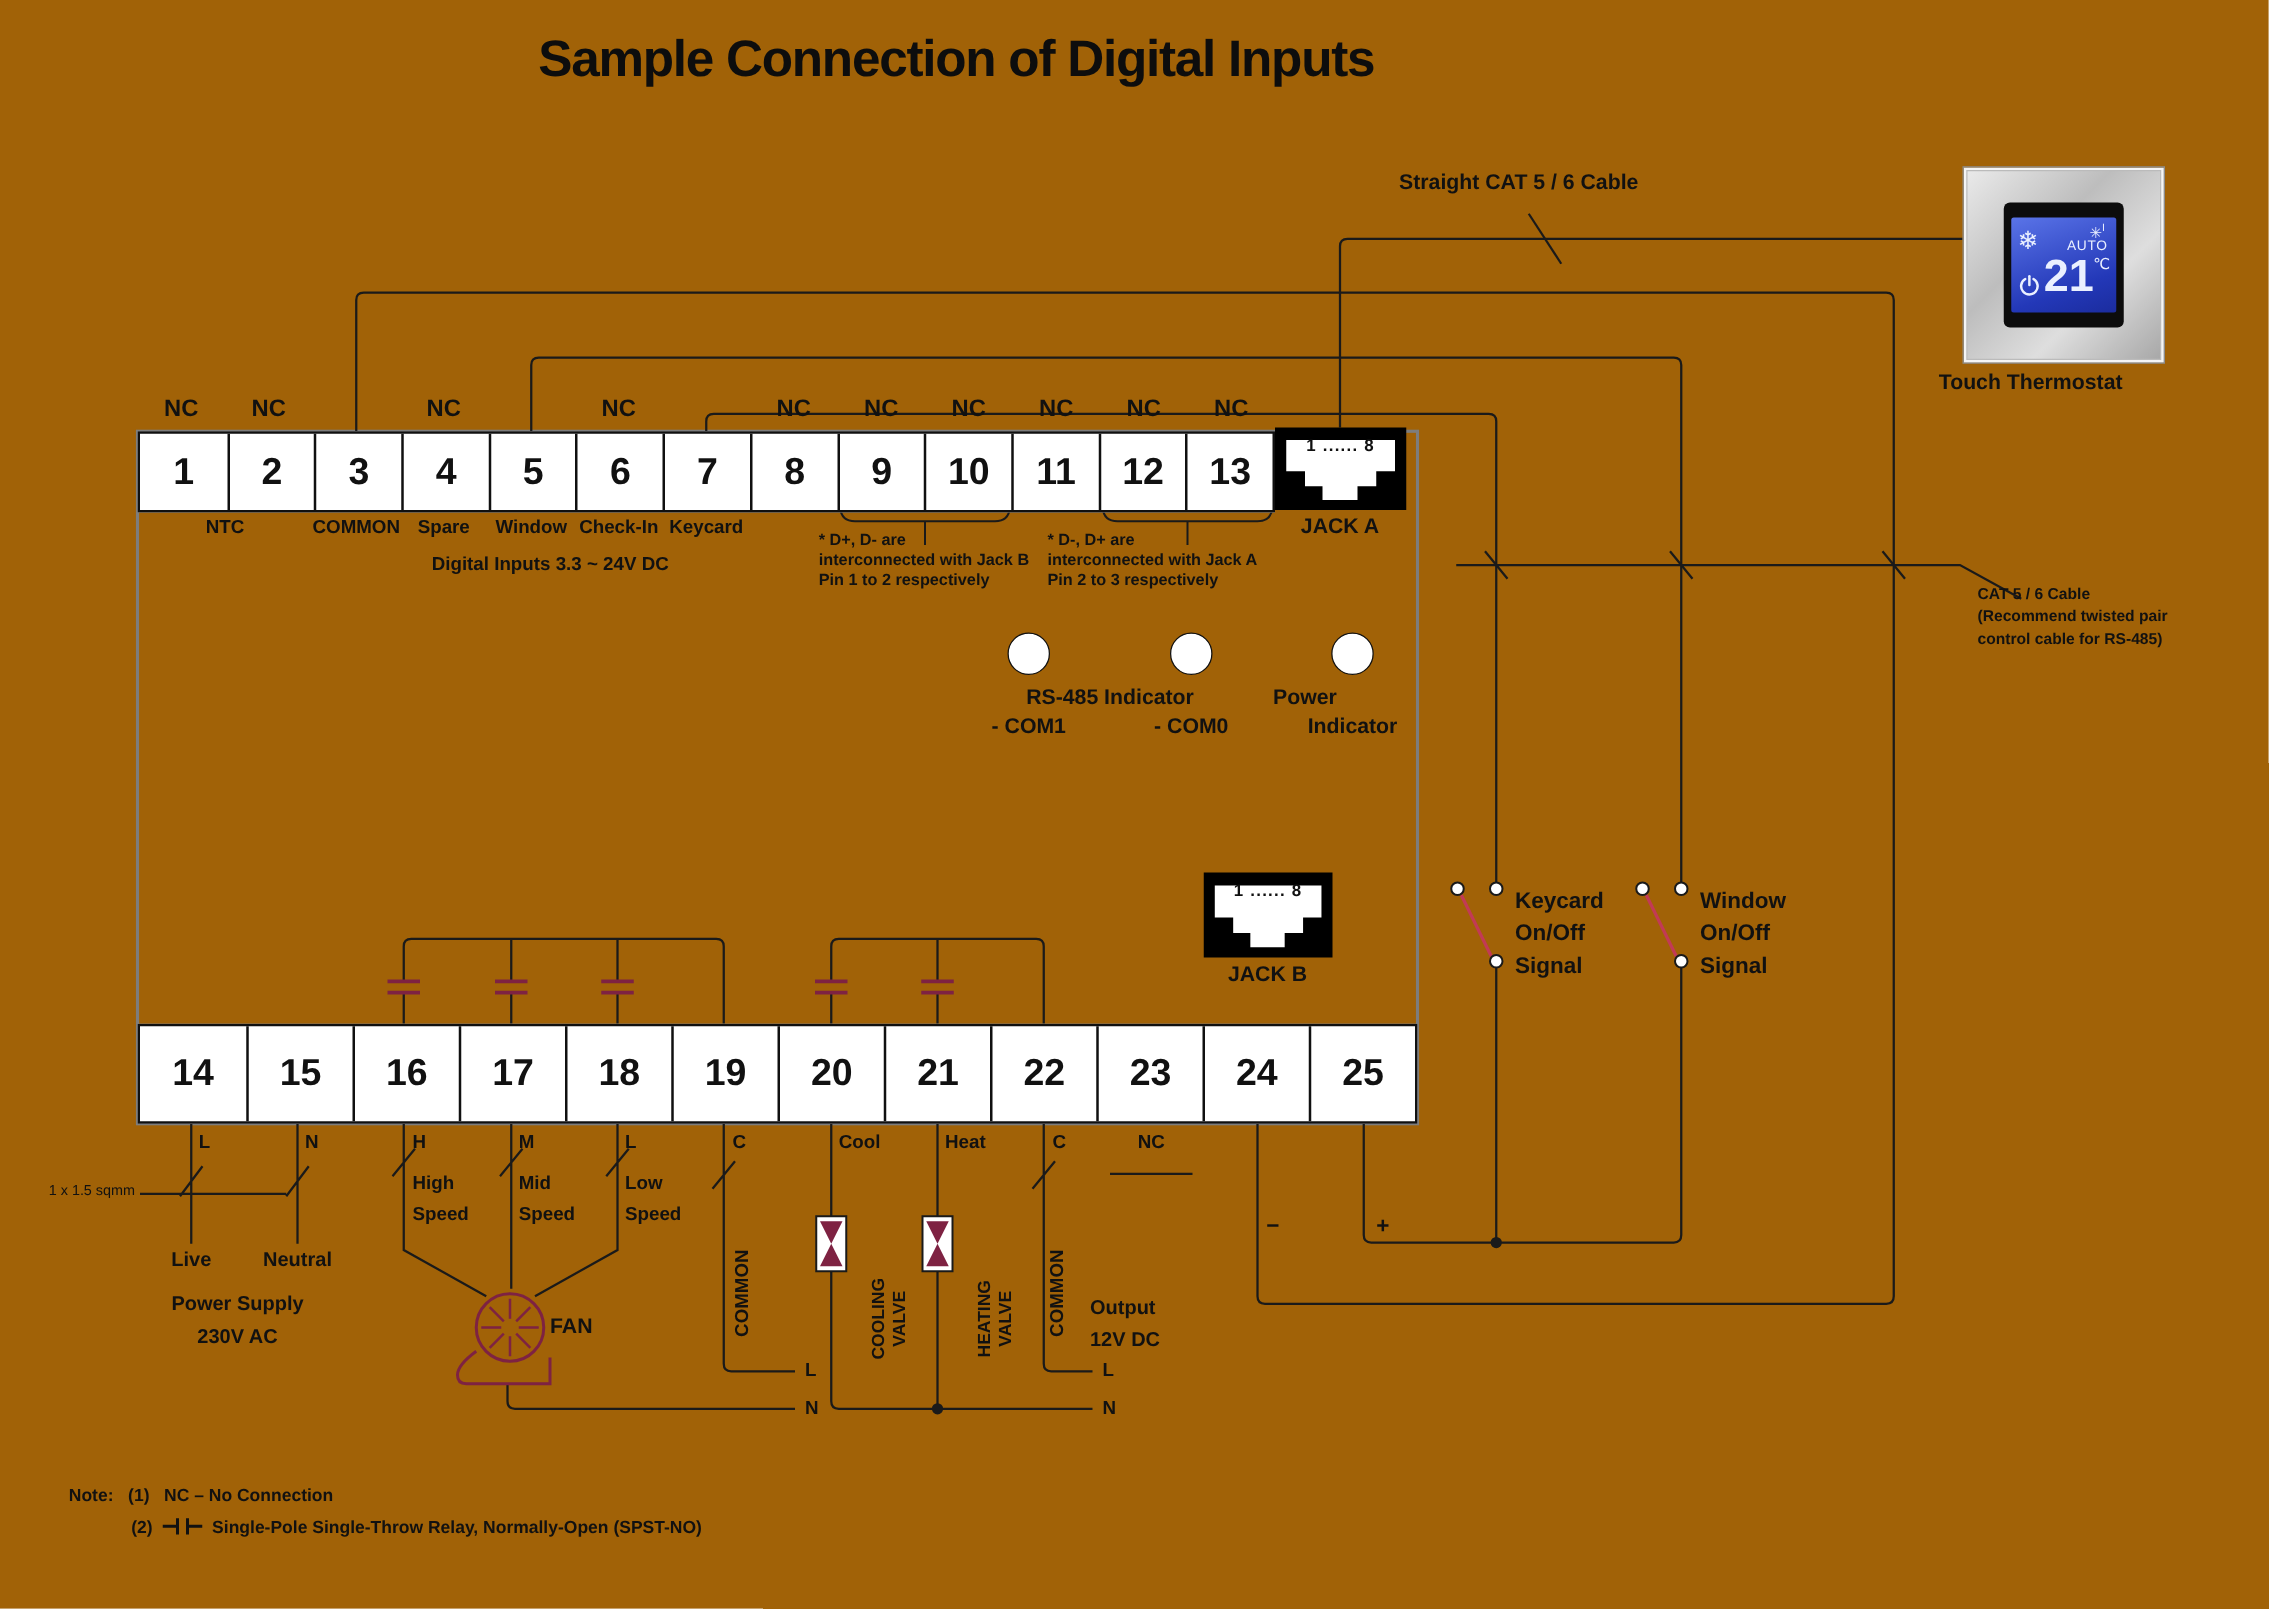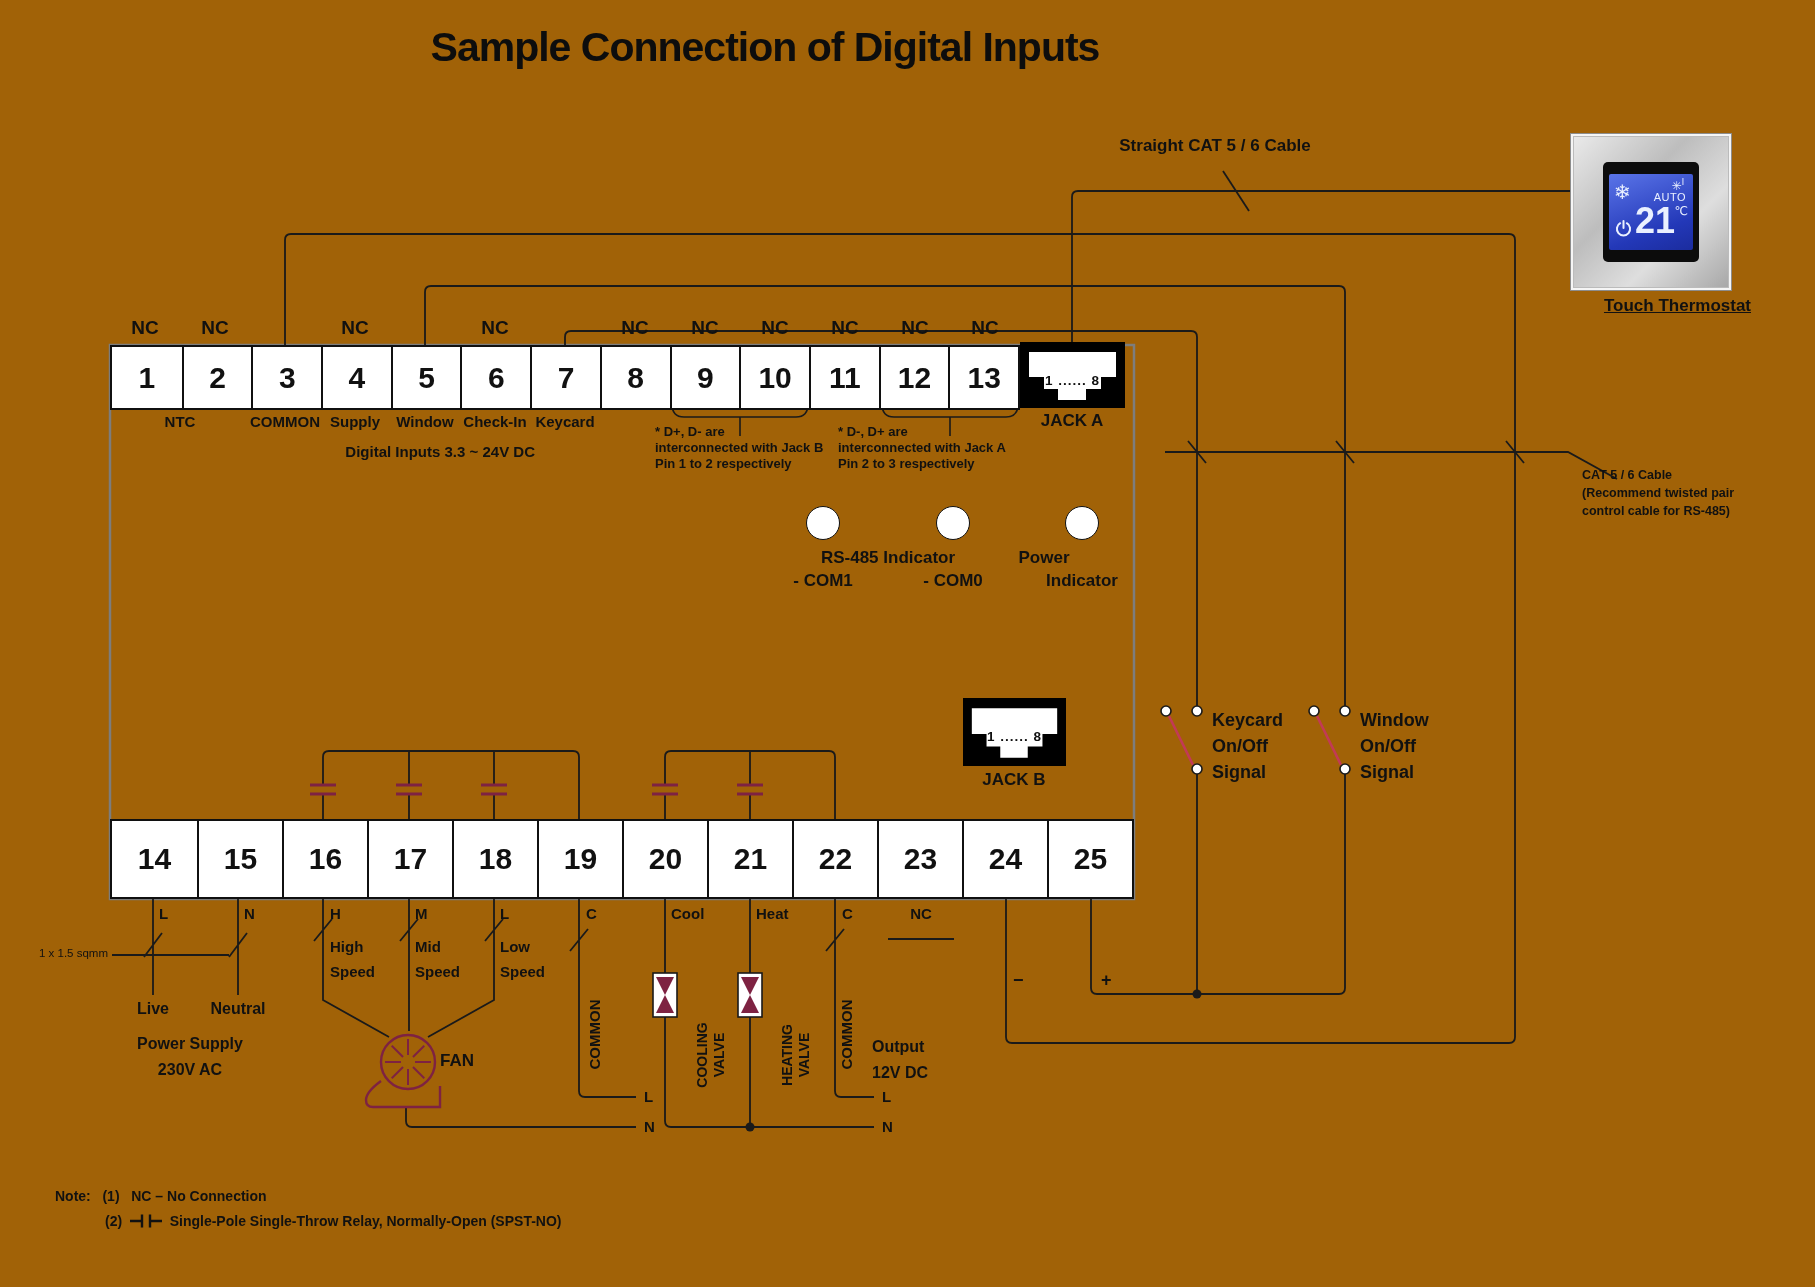--- a/index.html
+++ b/index.html
@@ -16,21 +16,21 @@
          font-size:30px;font-weight:700;}
   .tcell:first-child{border-left:none;}
   .nc{width:46px;margin-left:-23px;text-align:center;font-size:19px;font-weight:700;top:317px;}
   .sublab{top:413px;font-size:15px;font-weight:700;transform:translateX(-50%);white-space:nowrap;}
   #caption{left:315px;top:443px;width:220px;font-size:15px;font-weight:700;text-align:right;}
   .note{font-size:13px;font-weight:700;line-height:16px;white-space:nowrap;}
   
   .jack{background:#000;}
   .jack svg{position:absolute;left:0;top:0;width:100%;height:100%;}
   .jack .pins{position:absolute;left:0;top:7px;width:100%;text-align:center;
-              font-size:13.5px;font-weight:700;color:#101010;letter-spacing:1px;margin-top:24px;}
+              font-size:13.5px;font-weight:700;color:#101010;letter-spacing:1px;}
   .jacklab{font-size:17px;font-weight:700;text-align:center;}
   
   .led{width:34px;height:34px;border:1.8px solid #111;border-radius:50%;background:#fff;box-sizing:border-box;}
   .indlab{font-size:17px;font-weight:700;text-align:center;white-space:nowrap;transform:translateX(-50%);}
   
   .swlab{font-size:18px;font-weight:700;line-height:26px;white-space:nowrap;}
   
   #catnote{left:1582px;top:466px;font-size:12.5px;font-weight:700;line-height:18px;white-space:nowrap;}
   #straightlab{left:1065px;top:136px;width:300px;font-size:17px;font-weight:700;text-align:center;}
   
@@ -50,21 +50,21 @@
   #bezel{position:absolute;left:32px;top:28px;width:96px;height:100px;background:#0c0c0c;border-radius:5px;}
   #lcd{position:absolute;left:6px;top:12px;width:84px;height:76px;border-radius:2px;
        background:linear-gradient(160deg,#5a74e8,#2338b8 70%,#1b2c9e);color:#eaf0ff;}
   #lcd .snow{position:absolute;left:5px;top:6px;font-size:20px;font-family:"DejaVu Sans",sans-serif;}
   #lcd .fanic{position:absolute;right:9px;top:4px;font-size:12px;font-family:"DejaVu Sans",sans-serif;}
   #lcd .fi-i{font-size:8px;vertical-align:super;}
   #lcd .auto{position:absolute;right:7px;top:17px;font-size:11px;font-weight:400;letter-spacing:.5px;}
   #lcd .temp{position:absolute;left:26px;top:26px;font-size:36px;font-weight:700;}
   #lcd .unit{position:absolute;right:5px;top:30px;font-size:12px;font-family:"DejaVu Sans",sans-serif;}
   #lcd .pwr{position:absolute;left:6px;top:46px;}
-  #thermolab{left:1551px;top:296px;width:200px;font-size:17px;font-weight:700;text-align:right;text-decoration:underline;}
+  #thermolab{left:1551px;top:296px;width:200px;font-size:17px;font-weight:700;text-align:left;}
   
   .fnote{font-size:14px;font-weight:700;white-space:nowrap;}
   #wires{left:0;top:0;pointer-events:none;}
 </style>
 </head>
 <body>
 
 <div id="stage">
 
   <svg id="wires" class="abs" width="1815" height="1287" viewBox="0 0 1815 1287">
@@ -208,21 +208,21 @@
   <div class="abs nc" style="left:495px">NC</div>
   <div class="abs nc" style="left:635px">NC</div>
   <div class="abs nc" style="left:705px">NC</div>
   <div class="abs nc" style="left:775px">NC</div>
   <div class="abs nc" style="left:845px">NC</div>
   <div class="abs nc" style="left:915px">NC</div>
   <div class="abs nc" style="left:985px">NC</div>
 
   <div class="abs sublab" style="left:180px">NTC</div>
   <div class="abs sublab" style="left:285px">COMMON</div>
-  <div class="abs sublab" style="left:355px">Supply</div>
+  <div class="abs sublab" style="left:355px">Spare</div>
   <div class="abs sublab" style="left:425px">Window</div>
   <div class="abs sublab" style="left:495px">Check-In</div>
   <div class="abs sublab" style="left:565px">Keycard</div>
   <div id="caption" class="abs">Digital Inputs 3.3 ~ 24V DC</div>
 
   <div class="abs note" style="left:655px;top:424px">
     <div>*  D+, D-  are</div>
     <div>interconnected with Jack B</div>
     <div>Pin 1 to 2 respectively</div>
   </div>

